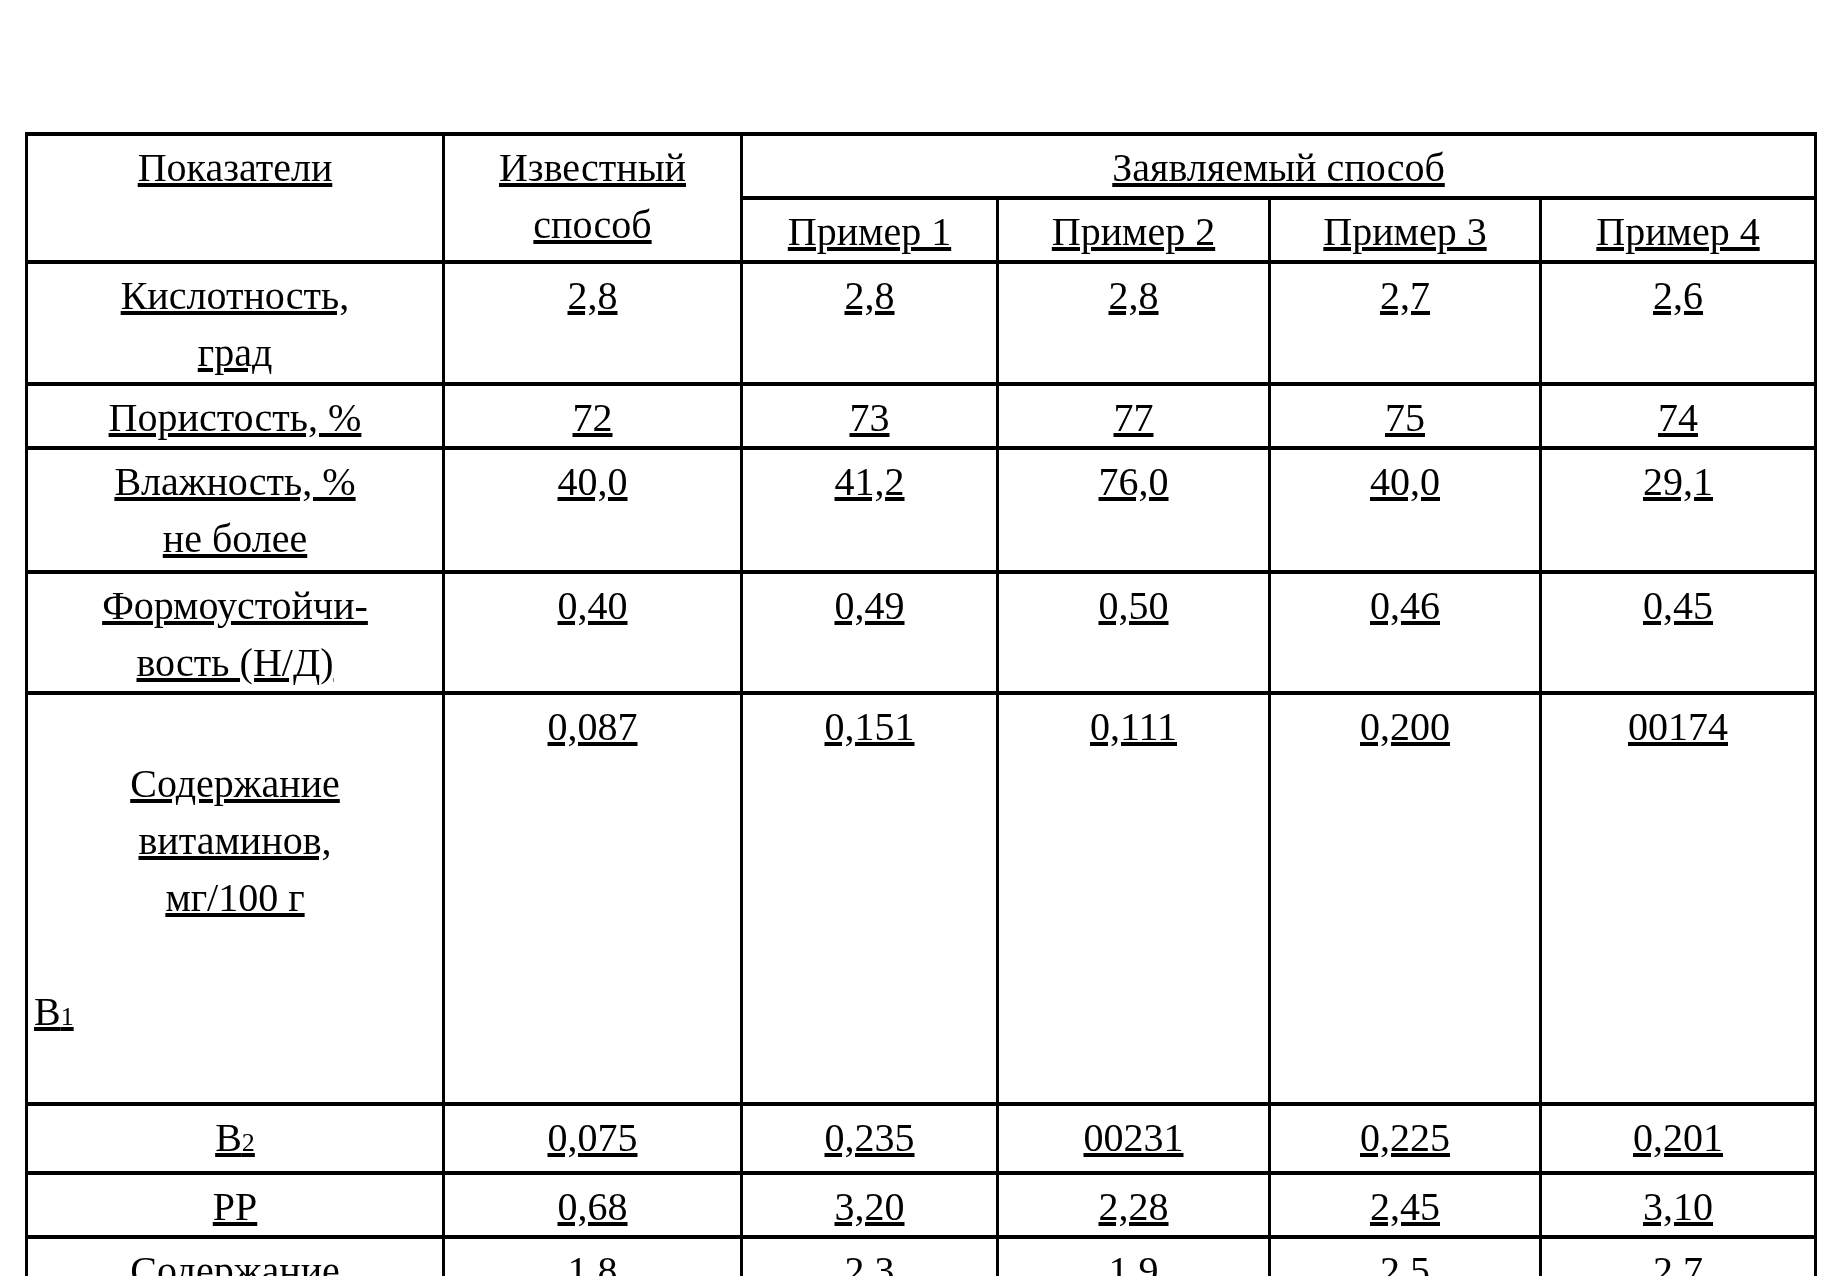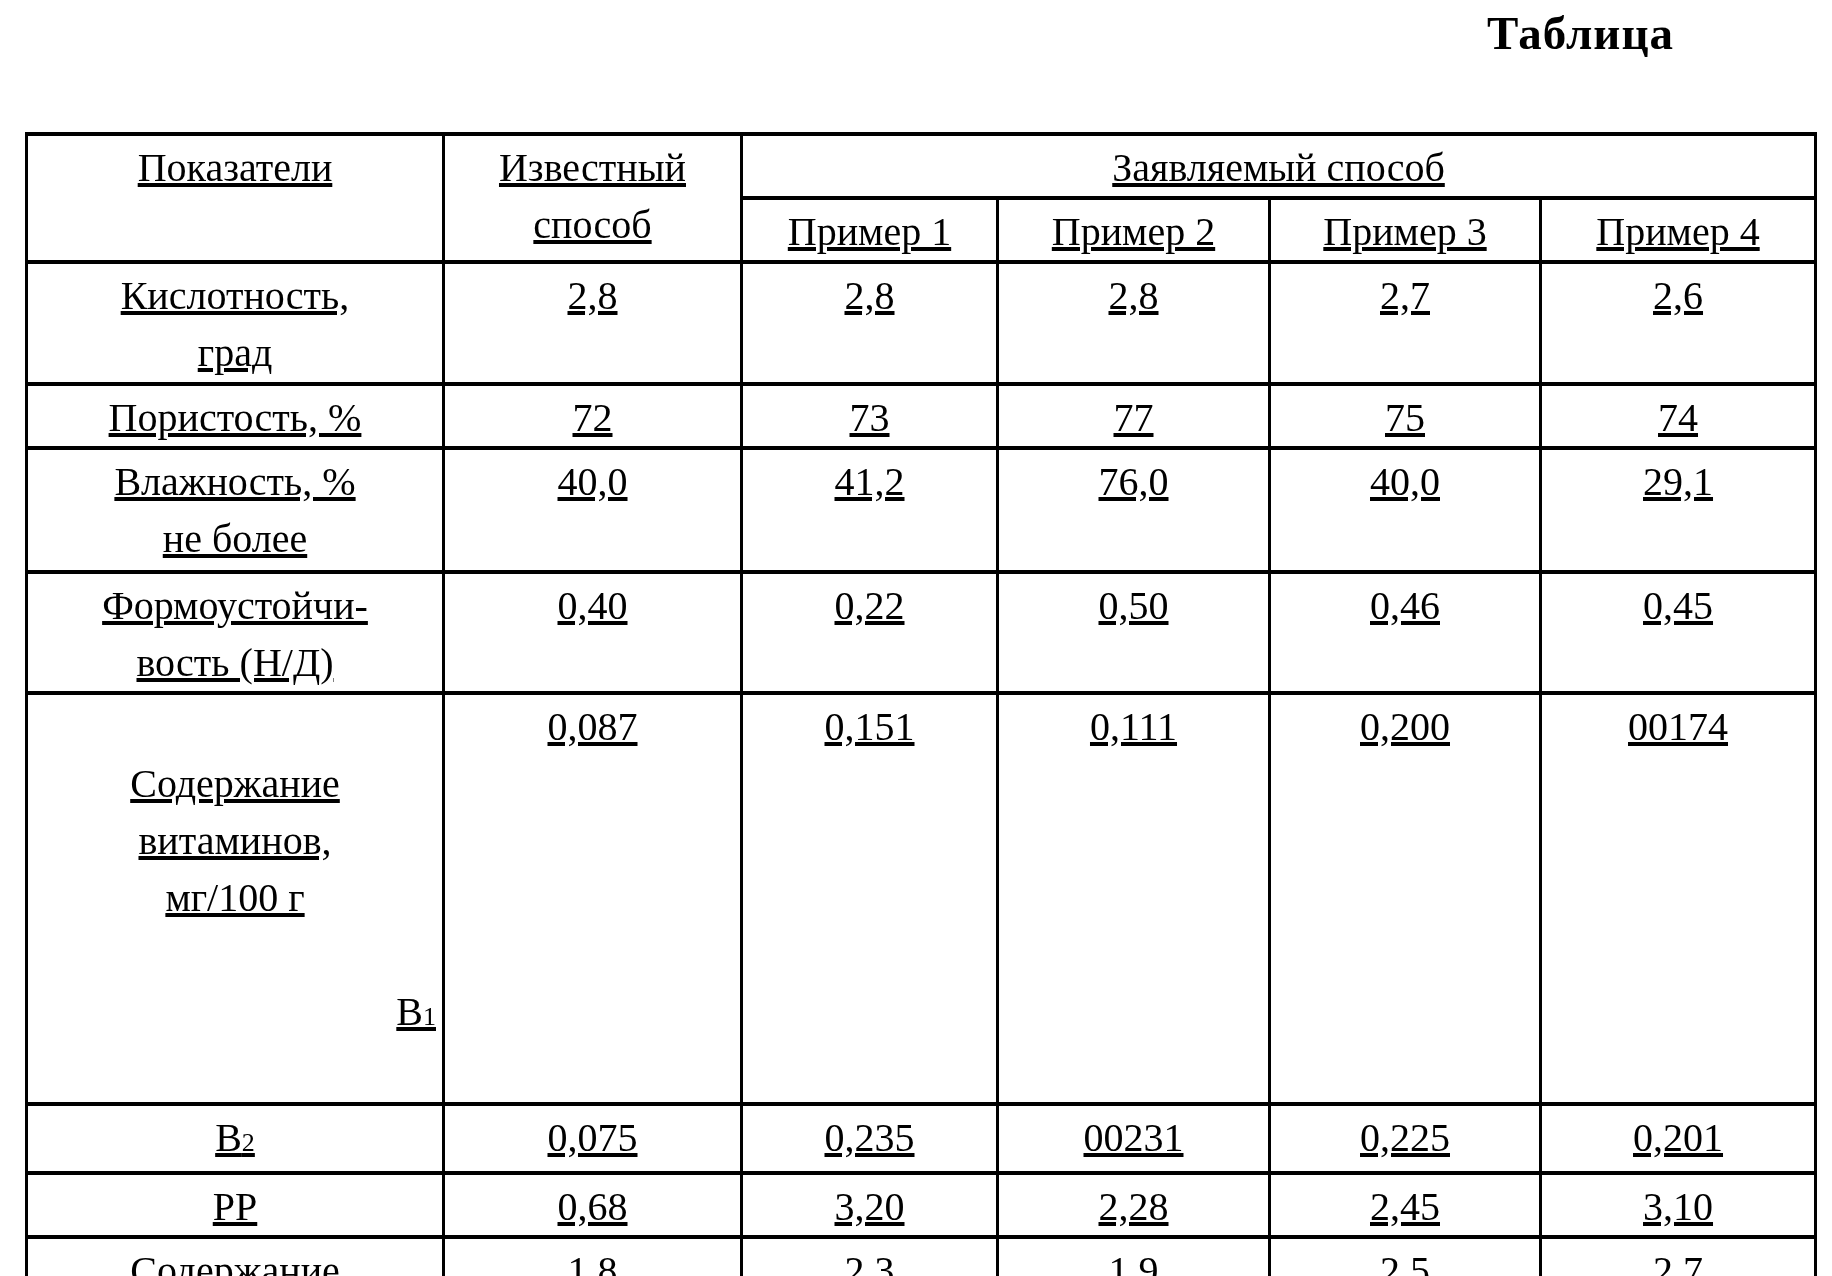--- a/index.html
+++ b/index.html
@@ -36,28 +36,27 @@
     border-top-width: 4px;
     border-bottom-width: 4px;
     text-align: center;
     vertical-align: top;
     padding: 3px 6px 0 6px;
     white-space: pre-line;
     overflow: hidden;
     text-decoration: underline;
   }
   td.vbottom { vertical-align: bottom; padding-bottom: 6px; }
-  .vitamin-line { text-align: right; }
+  .vitamin-line { text-align: left; }
   .subd { font-size: 26px; }
 </style>
 </head>
 <body>
 
 <div class="page">
-  <h1 class="doc-title">Таблица</h1>
 
   <table class="data-table">
     <colgroup>
       <col style="width:417px">
       <col style="width:298px">
       <col style="width:256px">
       <col style="width:272px">
       <col style="width:271px">
       <col style="width:275px">
     </colgroup>
@@ -102,21 +101,21 @@
       <td>41,2</td>
       <td>76,0</td>
       <td>40,0</td>
       <td>29,1</td>
     </tr>
 
     <tr style="height:110px">
       <td>Формоустойчи-
 вость (Н/Д)</td>
       <td>0,40</td>
-      <td>0,22</td>
+      <td>0,49</td>
       <td>0,50</td>
       <td>0,46</td>
       <td>0,45</td>
     </tr>
 
     <tr style="height:238px">
       <td>
         <div>Содержание
 витаминов,
 мг/100 г</div>

